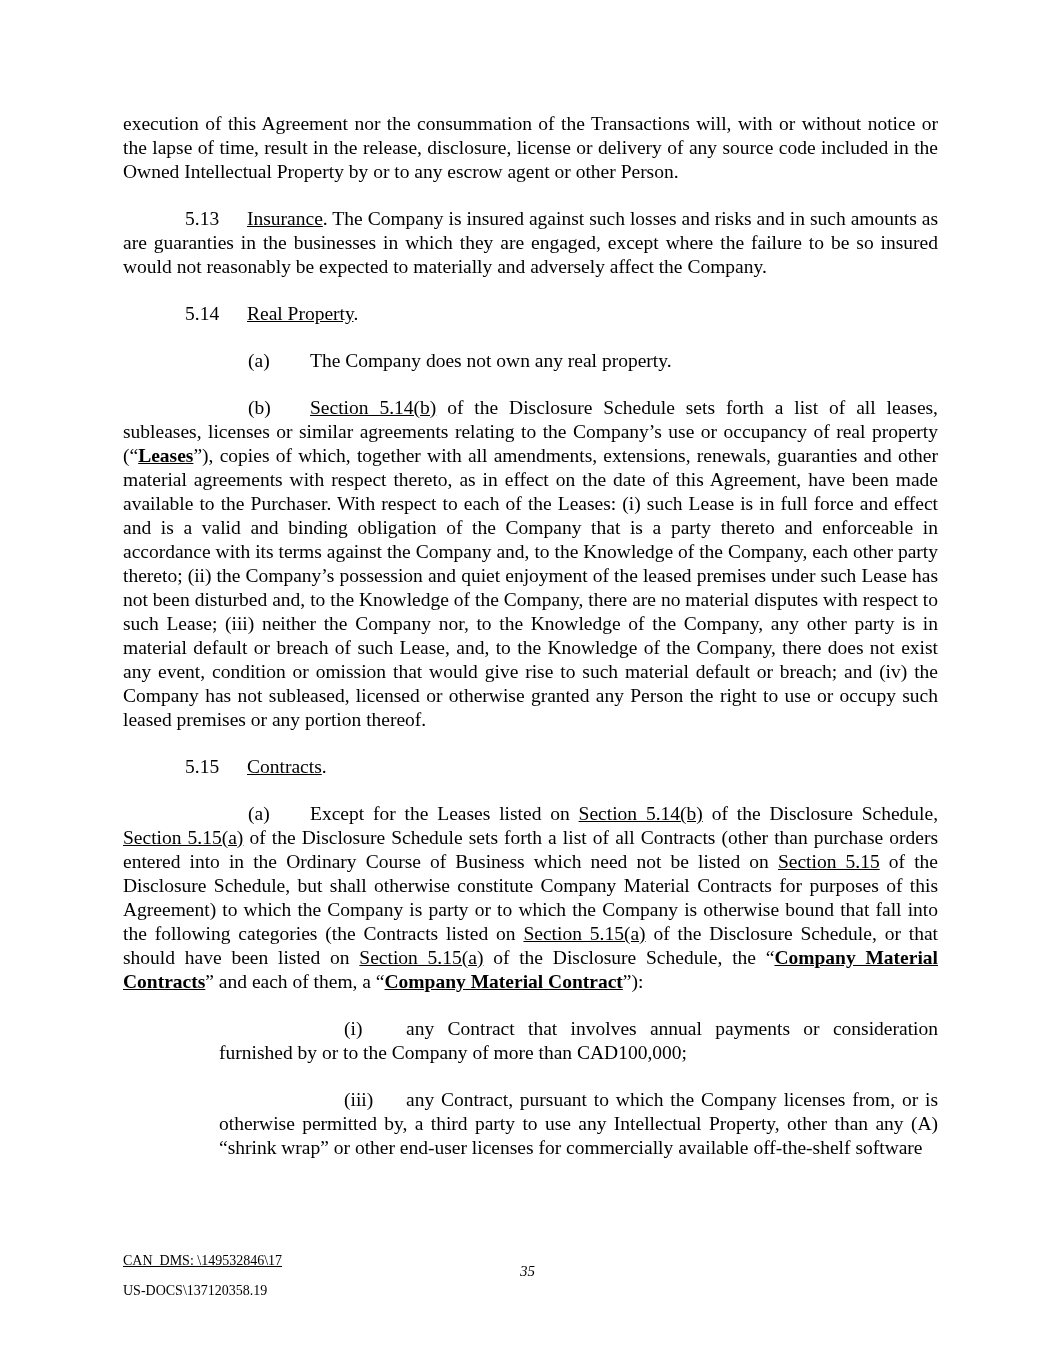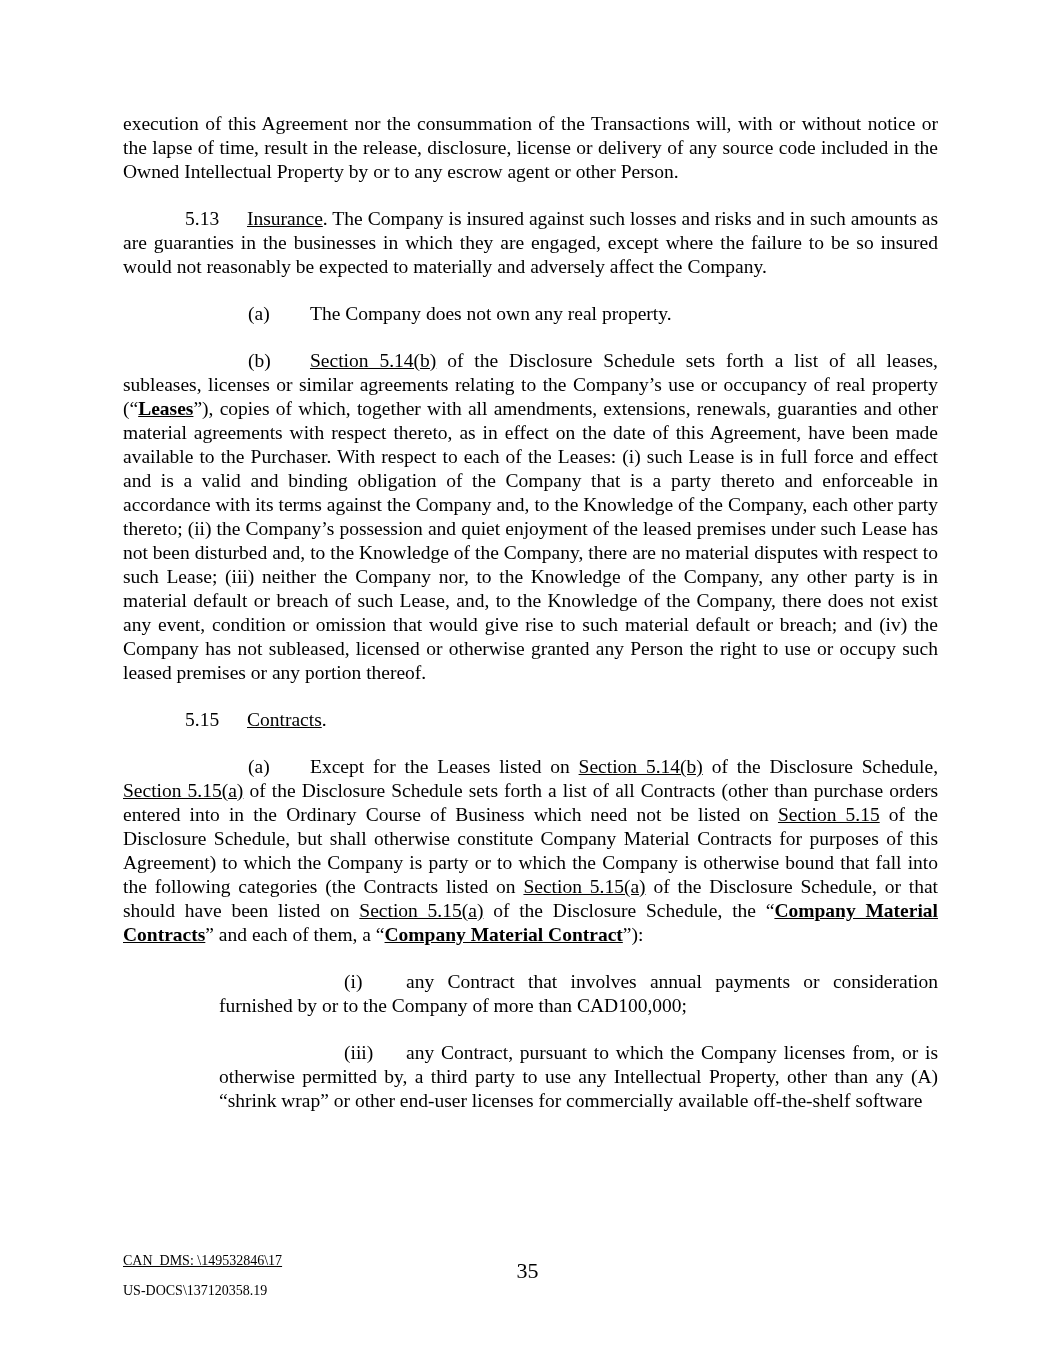--- a/index.html
+++ b/index.html
@@ -49,31 +49,33 @@
     font-size: 14px;
     line-height: 16px;
   }
   .footer .doc-id-1 { margin-bottom: 14px; text-decoration: underline; }
   .page-number {
     position: absolute;
     left: 0;
     right: 0;
     top: 6px;
     text-align: center;
-    font-size: 22px;
+    font-size: 15px;
     line-height: 24px;
+    font-style: italic;
   }
 </style>
 </head>
 <body>
 
 <div class="page">
   <div class="doc-body">
       <p class="para"><span class="plain">execution of this Agreement nor the consummation of the Transactions will, with or without notice or the lapse of time, result in the release, disclosure, license or delivery of any source code included in the Owned Intellectual Property by or to any escrow agent or other Person.</span></p>
       <p class="section"><span class="num">5.13</span><span class="u">Insurance</span><span class="plain">.  The Company is insured against such losses and risks and in such amounts as are guaranties in the businesses in which they are engaged, except where the failure to be so insured would not reasonably be expected to materially and adversely affect the Company.</span></p>
+      <p class="section"><span class="num">5.14</span><span class="u">Real Property</span><span class="plain">.</span></p>
       <p class="sub"><span class="num">(a)</span><span class="plain">The Company does not own any real property.</span></p>
       <p class="sub"><span class="num">(b)</span><span class="u">Section 5.14(b)</span><span class="plain"> of the Disclosure Schedule sets forth a list of all leases, subleases, licenses or similar agreements relating to the Company’s use or occupancy of real property (“</span><span class="bu">Leases</span><span class="plain">”), copies of which, together with all amendments, extensions, renewals, guaranties and other material agreements with respect thereto, as in effect on the date of this Agreement, have been made available to the Purchaser.  With respect to each of the Leases: (i) such Lease is in full force and effect and is a valid and binding obligation of the Company that is a party thereto and enforceable in accordance with its terms against the Company and, to the Knowledge of the Company, each other party thereto; (ii) the Company’s possession and quiet enjoyment of the leased premises under such Lease has not been disturbed and, to the Knowledge of the Company, there are no material disputes with respect to such Lease; (iii) neither the Company nor, to the Knowledge of the Company, any other party is in material default or breach of such Lease, and, to the Knowledge of the Company, there does not exist any event, condition or omission that would give rise to such material default or breach; and (iv) the Company has not subleased, licensed or otherwise granted any Person the right to use or occupy such leased premises or any portion thereof.</span></p>
       <p class="section"><span class="num">5.15</span><span class="u">Contracts</span><span class="plain">.</span></p>
       <p class="sub"><span class="num">(a)</span><span class="plain">Except for the Leases listed on </span><span class="u">Section 5.14(b)</span><span class="plain"> of the Disclosure Schedule, </span><span class="u">Section 5.15(a)</span><span class="plain"> of the Disclosure Schedule sets forth a list of all Contracts (other than purchase orders entered into in the Ordinary Course of Business which need not be listed on </span><span class="u">Section 5.15</span><span class="plain"> of the Disclosure Schedule, but shall otherwise constitute Company Material Contracts for purposes of this Agreement) to which the Company is party or to which the Company is otherwise bound that fall into the following categories (the Contracts listed on </span><span class="u">Section 5.15(a)</span><span class="plain"> of the Disclosure Schedule, or that should have been listed on </span><span class="u">Section 5.15(a)</span><span class="plain"> of the Disclosure Schedule, the “</span><span class="bu">Company Material Contracts</span><span class="plain">” and each of them, a “</span><span class="bu">Company Material Contract</span><span class="plain">”):</span></p>
       <p class="item"><span class="num">(i)</span><span class="plain">any Contract that involves annual payments or consideration furnished by or to the Company of more than CAD100,000;</span></p>
       <p class="item"><span class="num">(iii)</span><span class="plain">any Contract, pursuant to which the Company licenses from, or is otherwise permitted by, a third party to use any Intellectual Property, other than any (A) “shrink wrap” or other end-user licenses for commercially available off-the-shelf software</span></p>
     </div>
   <div class="footer">
     <div class="doc-id-1">CAN_DMS: \149532846\17</div>
     <div class="doc-id-2">US-DOCS\137120358.19</div>

